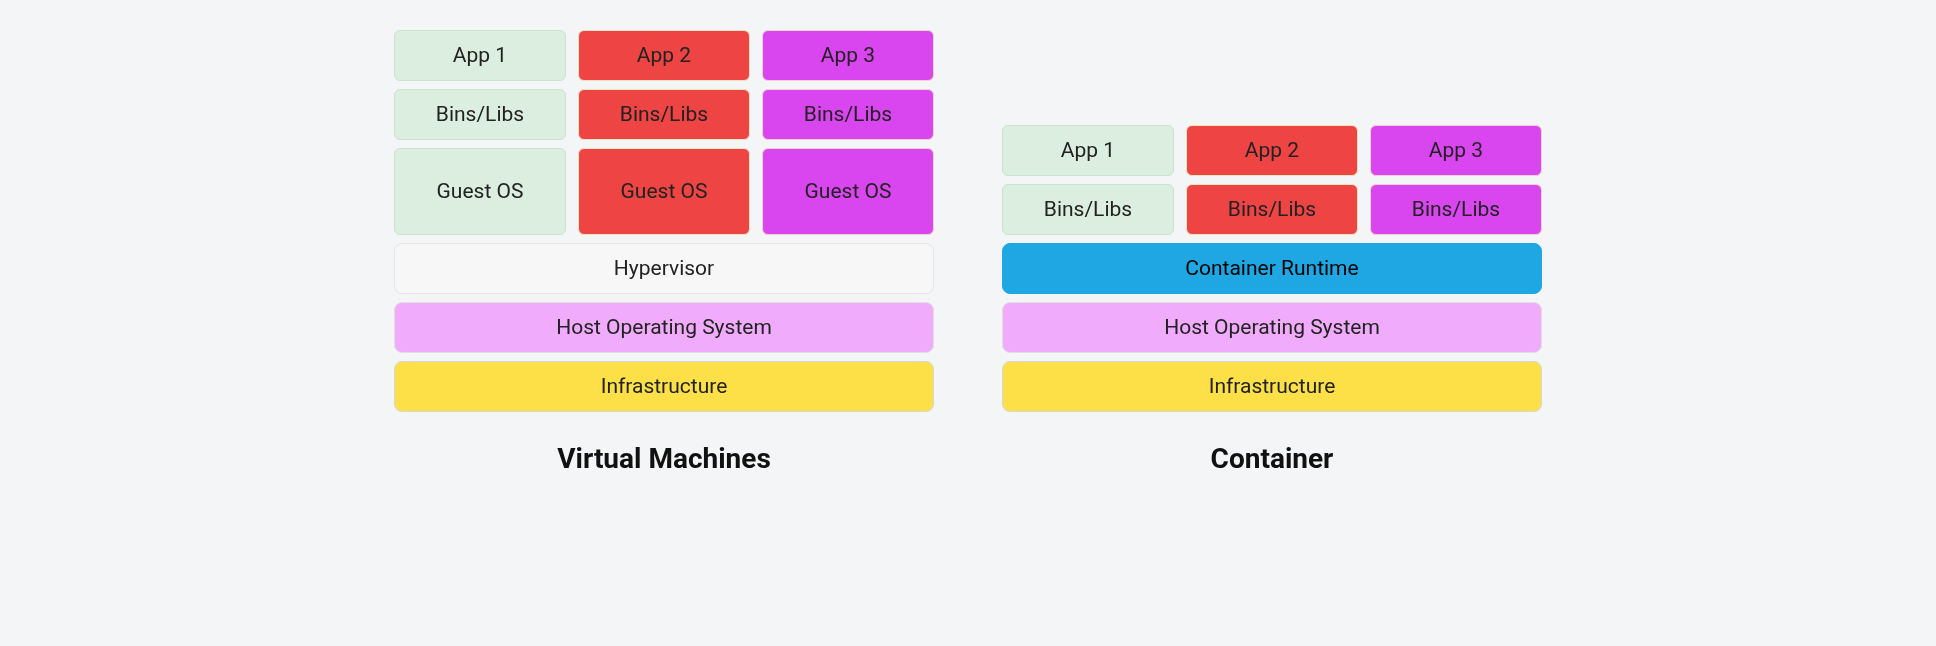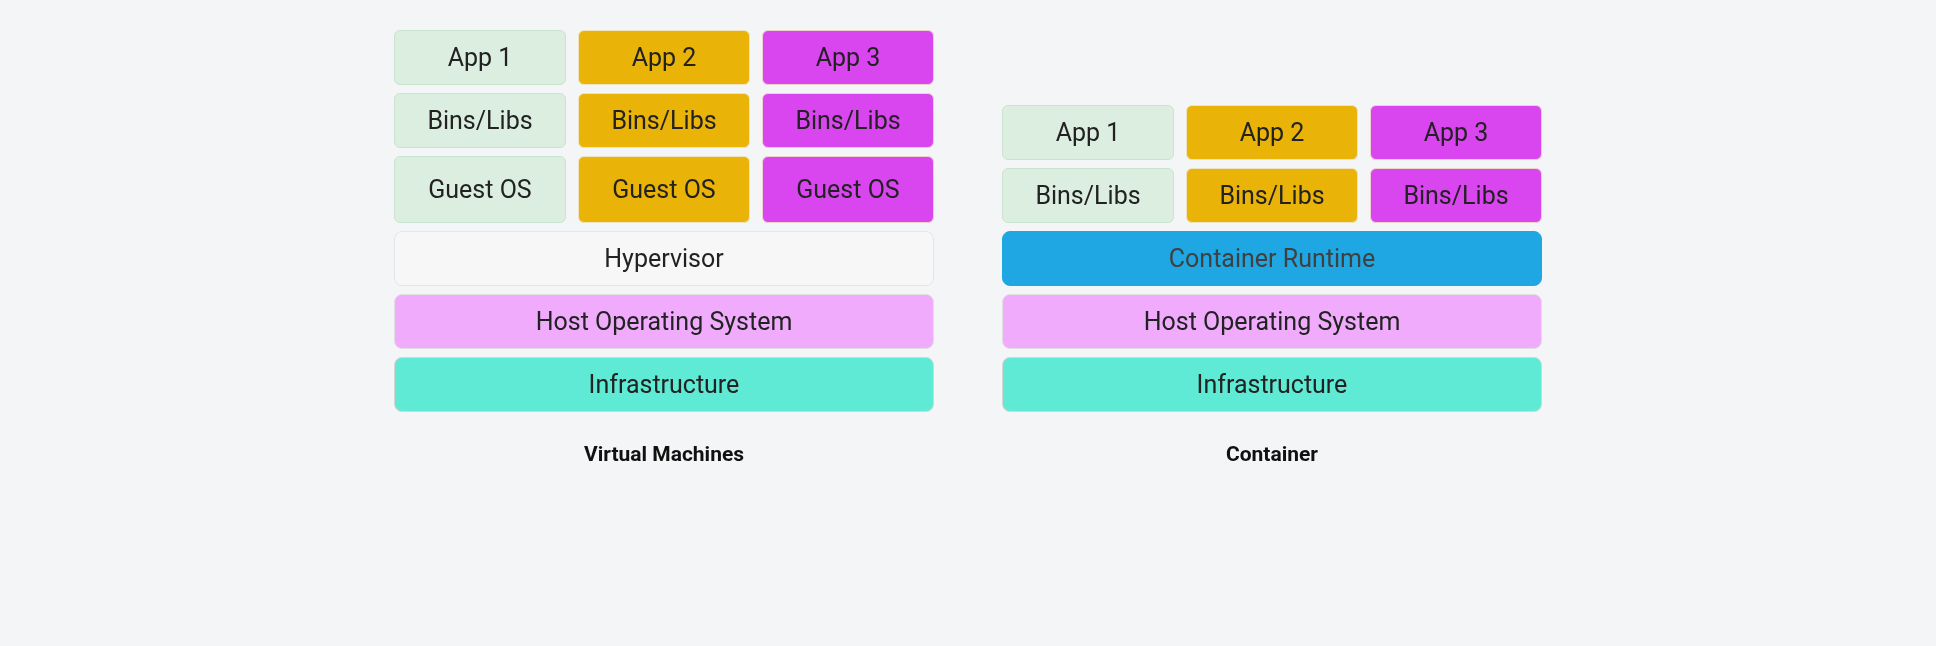--- a/index.html
+++ b/index.html
@@ -31,38 +31,38 @@
     grid-template-columns: repeat(3, 1fr);
     gap: 12px;
     width: 100%;
     margin-bottom: 8px;
   }
   .cell, .wide {
     border-radius: 6px;
     display: flex;
     align-items: center;
     justify-content: center;
-    font-size: 25px;
+    font-size: 21px;
     line-height: 1;
     padding: 14px 0;
     border: 1px solid rgba(0,0,0,0.06);
   }
-  .tall { padding: 20px 0; }
+  .tall { padding: 32px 0; }
   .wide { width: 100%; margin-bottom: 8px; border-radius: 8px; }
   .green  { background: #dceee0; border-color: #c9e3cf; }
-  .yellow { background: #eab308; border-color: #efe4be; }
+  .yellow { background: #ef4444; border-color: #efe4be; }
   .pink   { background: #d946ef; border-color: #f1d1ce; }
   .lgray  { background: #f7f7f7; border-color: #e6e6e6; }
   .mgray  { background: #f0abfc; border-color: #e0e0e0; }
-  .dgray  { background: #5eead4; border-color: #d6d6d6; }
-  .blue   { background: #1ea7e3; border-color: #1ea7e3; color: #404040; }
+  .dgray  { background: #fde047; border-color: #d6d6d6; }
+  .blue   { background: #1ea7e3; border-color: #1ea7e3; color: #000000; }
   .title {
     margin-top: 22px;
     font-weight: 700;
-    font-size: 21px;
+    font-size: 28px;
     color: #111;
   }
 </style>
 </head>
 <body>
 
 <div class="wrap">
 
   <div class="stack">
     <div class="row3">

